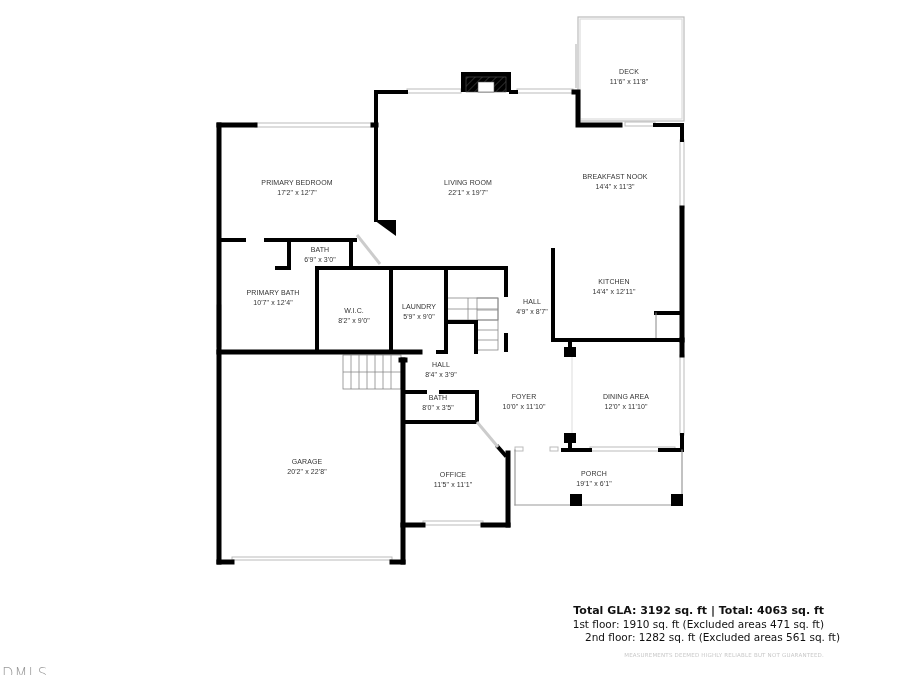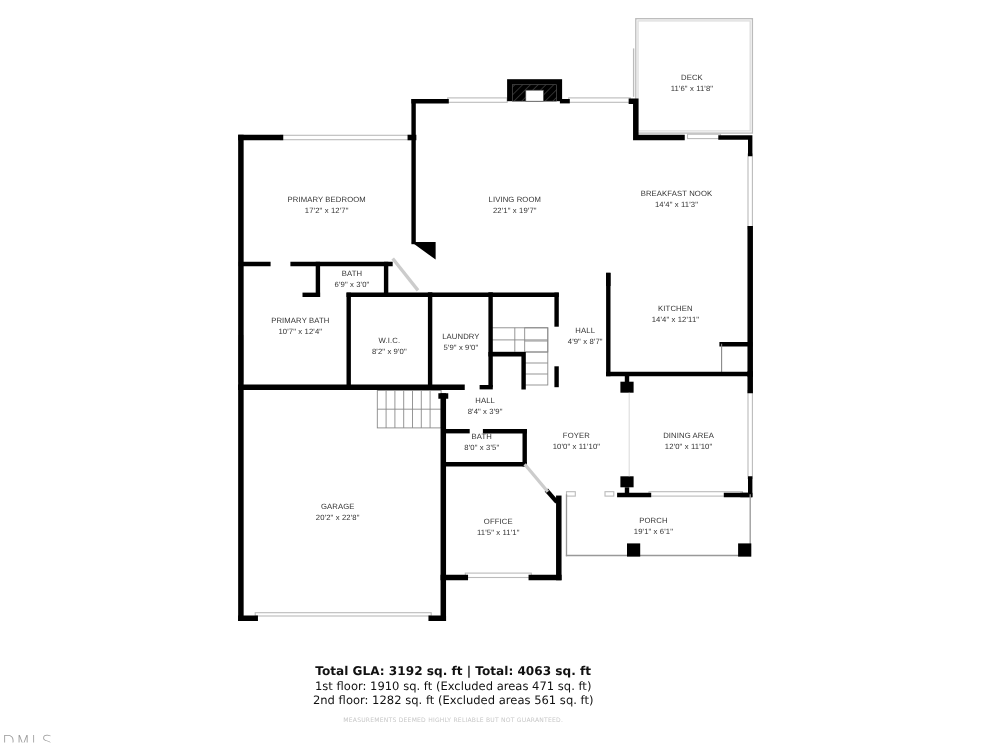--- a/index.html
+++ b/index.html
@@ -1,24 +1,24 @@
 <!DOCTYPE html>
 <html><head>
 <meta charset="utf-8">
 <style>
   html,body{margin:0;padding:0;background:#fff;}
   body{width:900px;height:675px;position:relative;overflow:hidden;font-family:"Liberation Sans",sans-serif;}
   #plan{position:absolute;left:0;top:0;width:900px;height:675px;}
   .room{position:absolute;transform:translate(-50%,-50%);text-align:center;color:#333;font-size:7px;line-height:10px;white-space:nowrap;letter-spacing:0.1px;}
   .room .n{display:block;}
   .room .d{display:block;}
-  .footer{position:absolute;left:0;width:824px;text-align:center;font-family:"DejaVu Sans",sans-serif;color:#111;}
+  .footer{position:absolute;left:0;width:824px;text-align:right;font-family:"DejaVu Sans",sans-serif;color:#111;}
   .f1{top:604px;font-size:11px;font-weight:bold;}
   .f2{top:618px;font-size:10.5px;}
-  .f3{top:631px;font-size:10.5px;}
+  .f3{top:631px;font-size:10.5px;padding-left:16px;}
   .f4{top:652px;font-size:5.5px;color:#c8c8c8;letter-spacing:0.2px;}
   .mls{position:absolute;left:2px;top:665px;font-size:15px;color:#999;font-family:"DejaVu Sans",sans-serif;letter-spacing:1px;font-weight:200;}
 </style>
 </head>
 <body>
 
 <svg id="plan" viewBox="0 0 900 675" xmlns="http://www.w3.org/2000/svg">
   <defs>
     <pattern id="hatch" width="5" height="5" patternUnits="userSpaceOnUse" patternTransform="rotate(45)">
       <line x1="0" y1="0" x2="0" y2="5" stroke="#555" stroke-width="1"></line>

